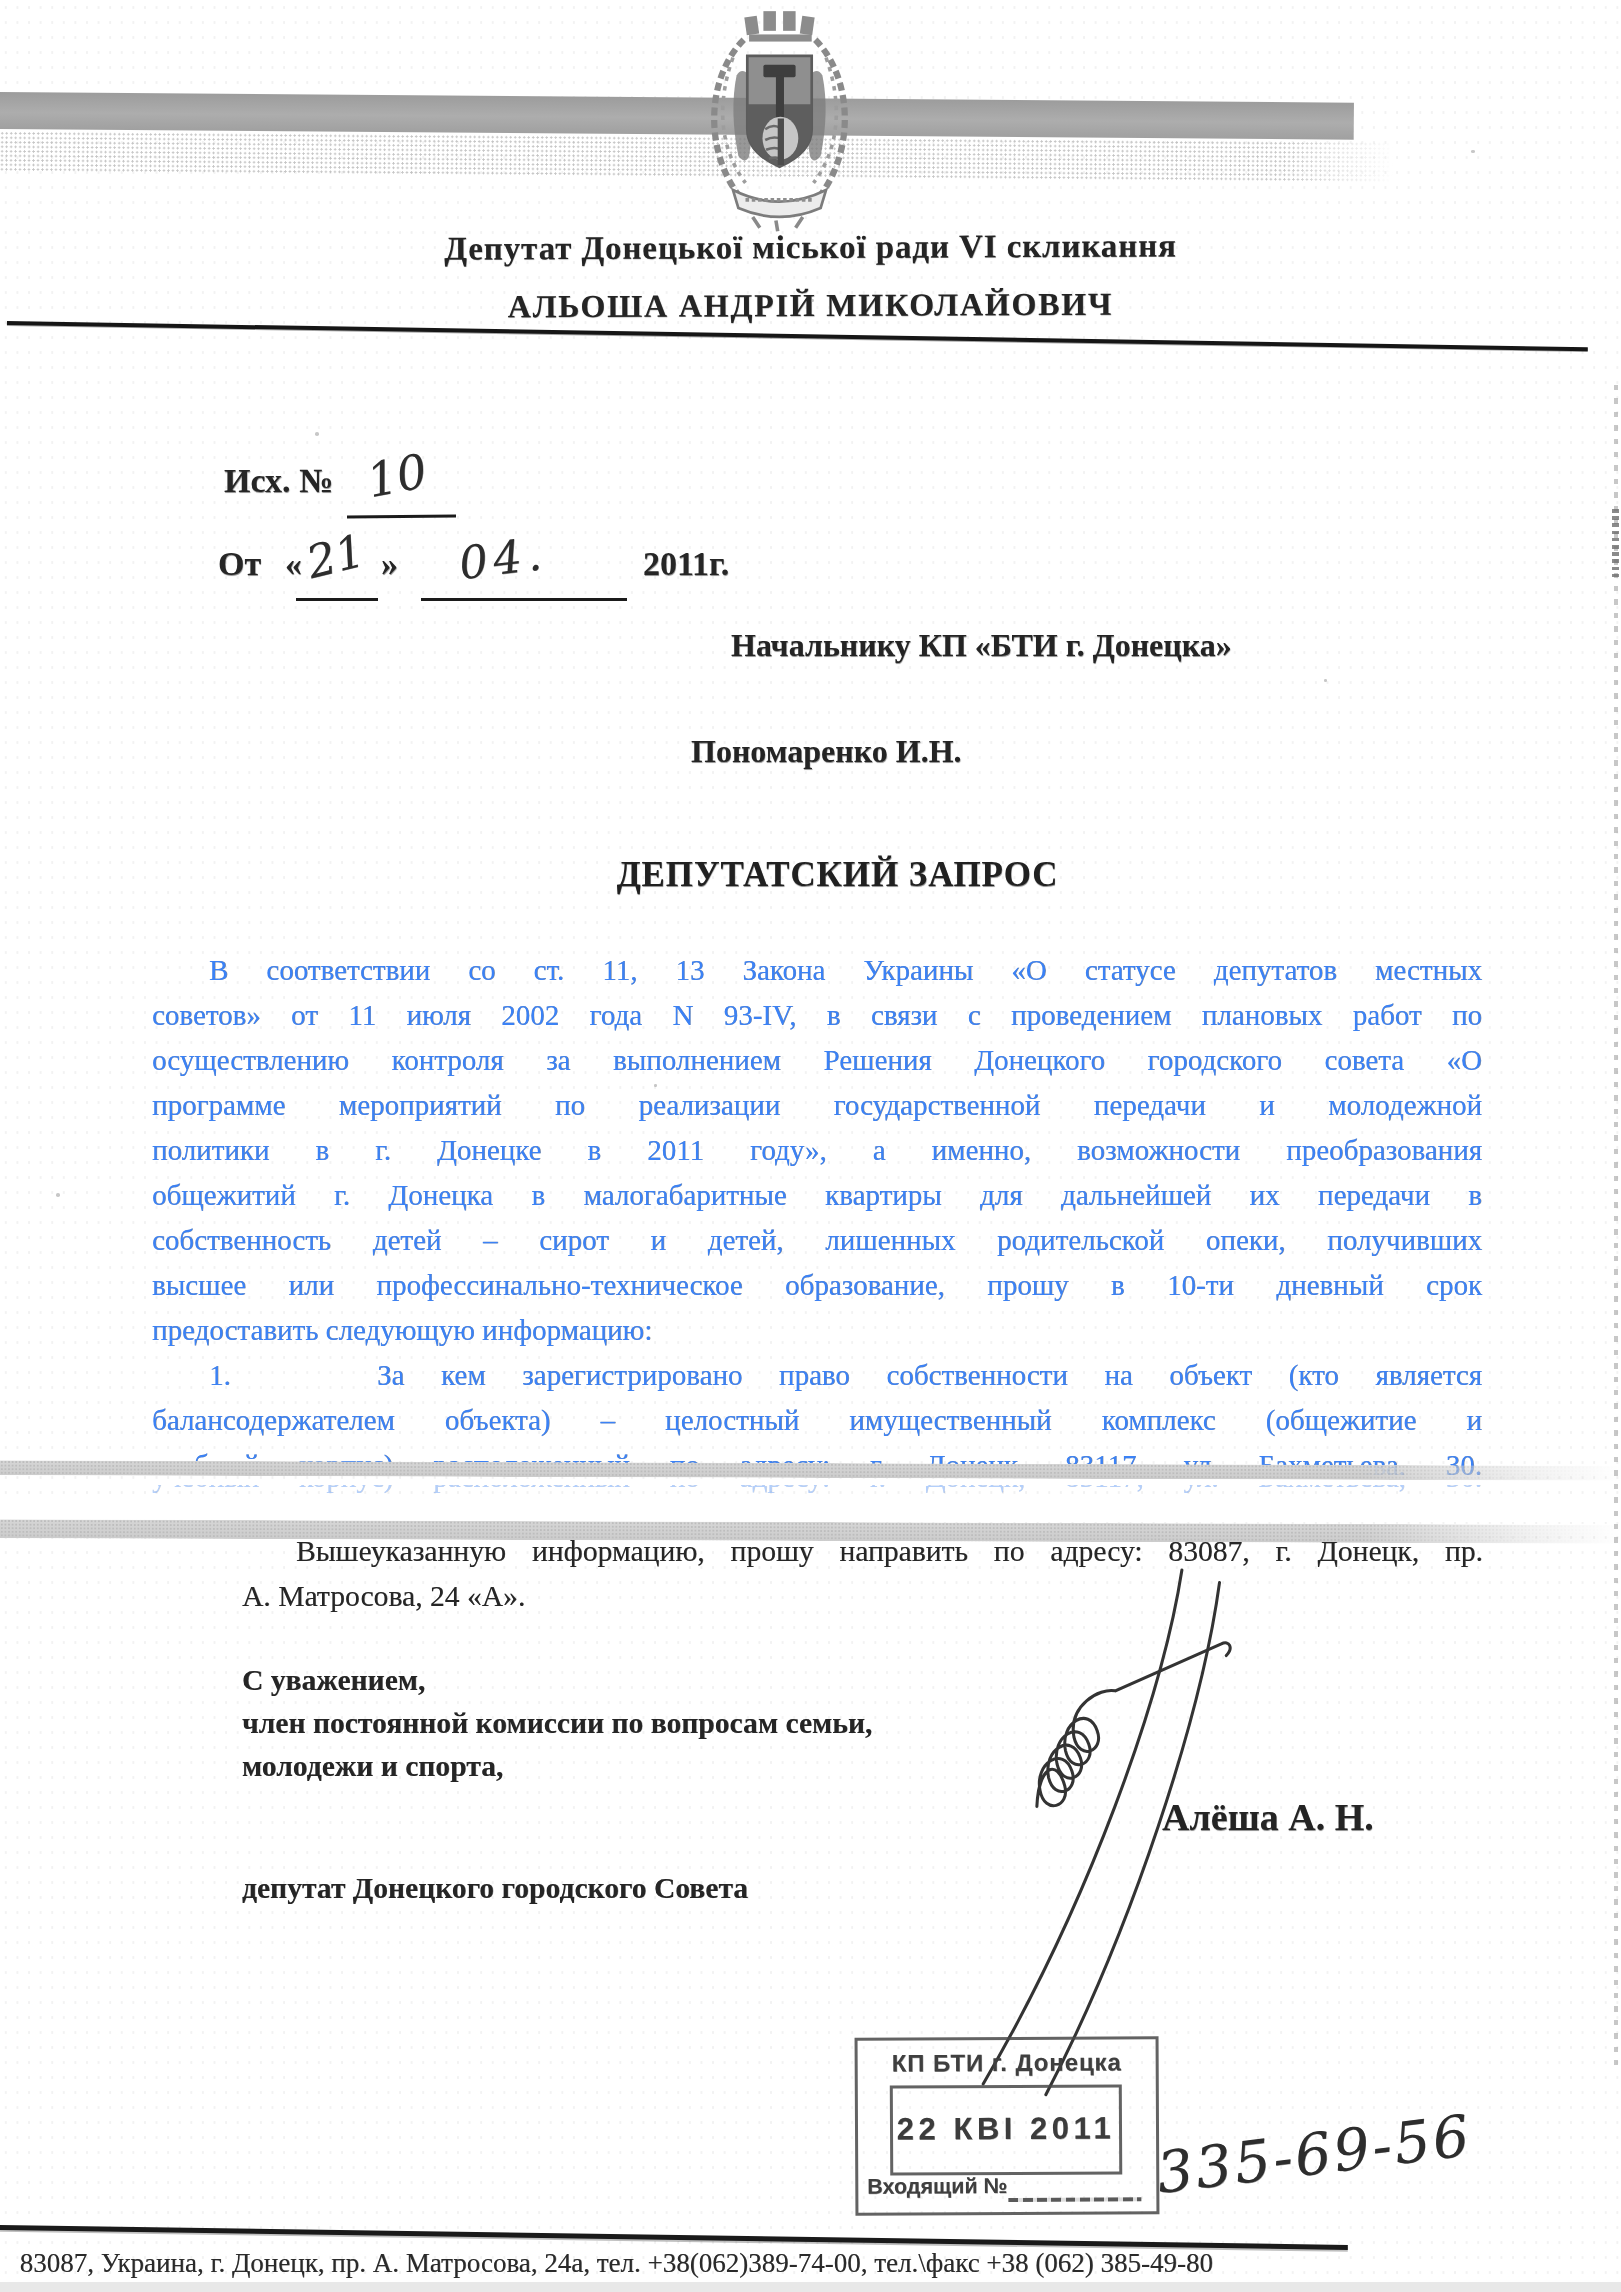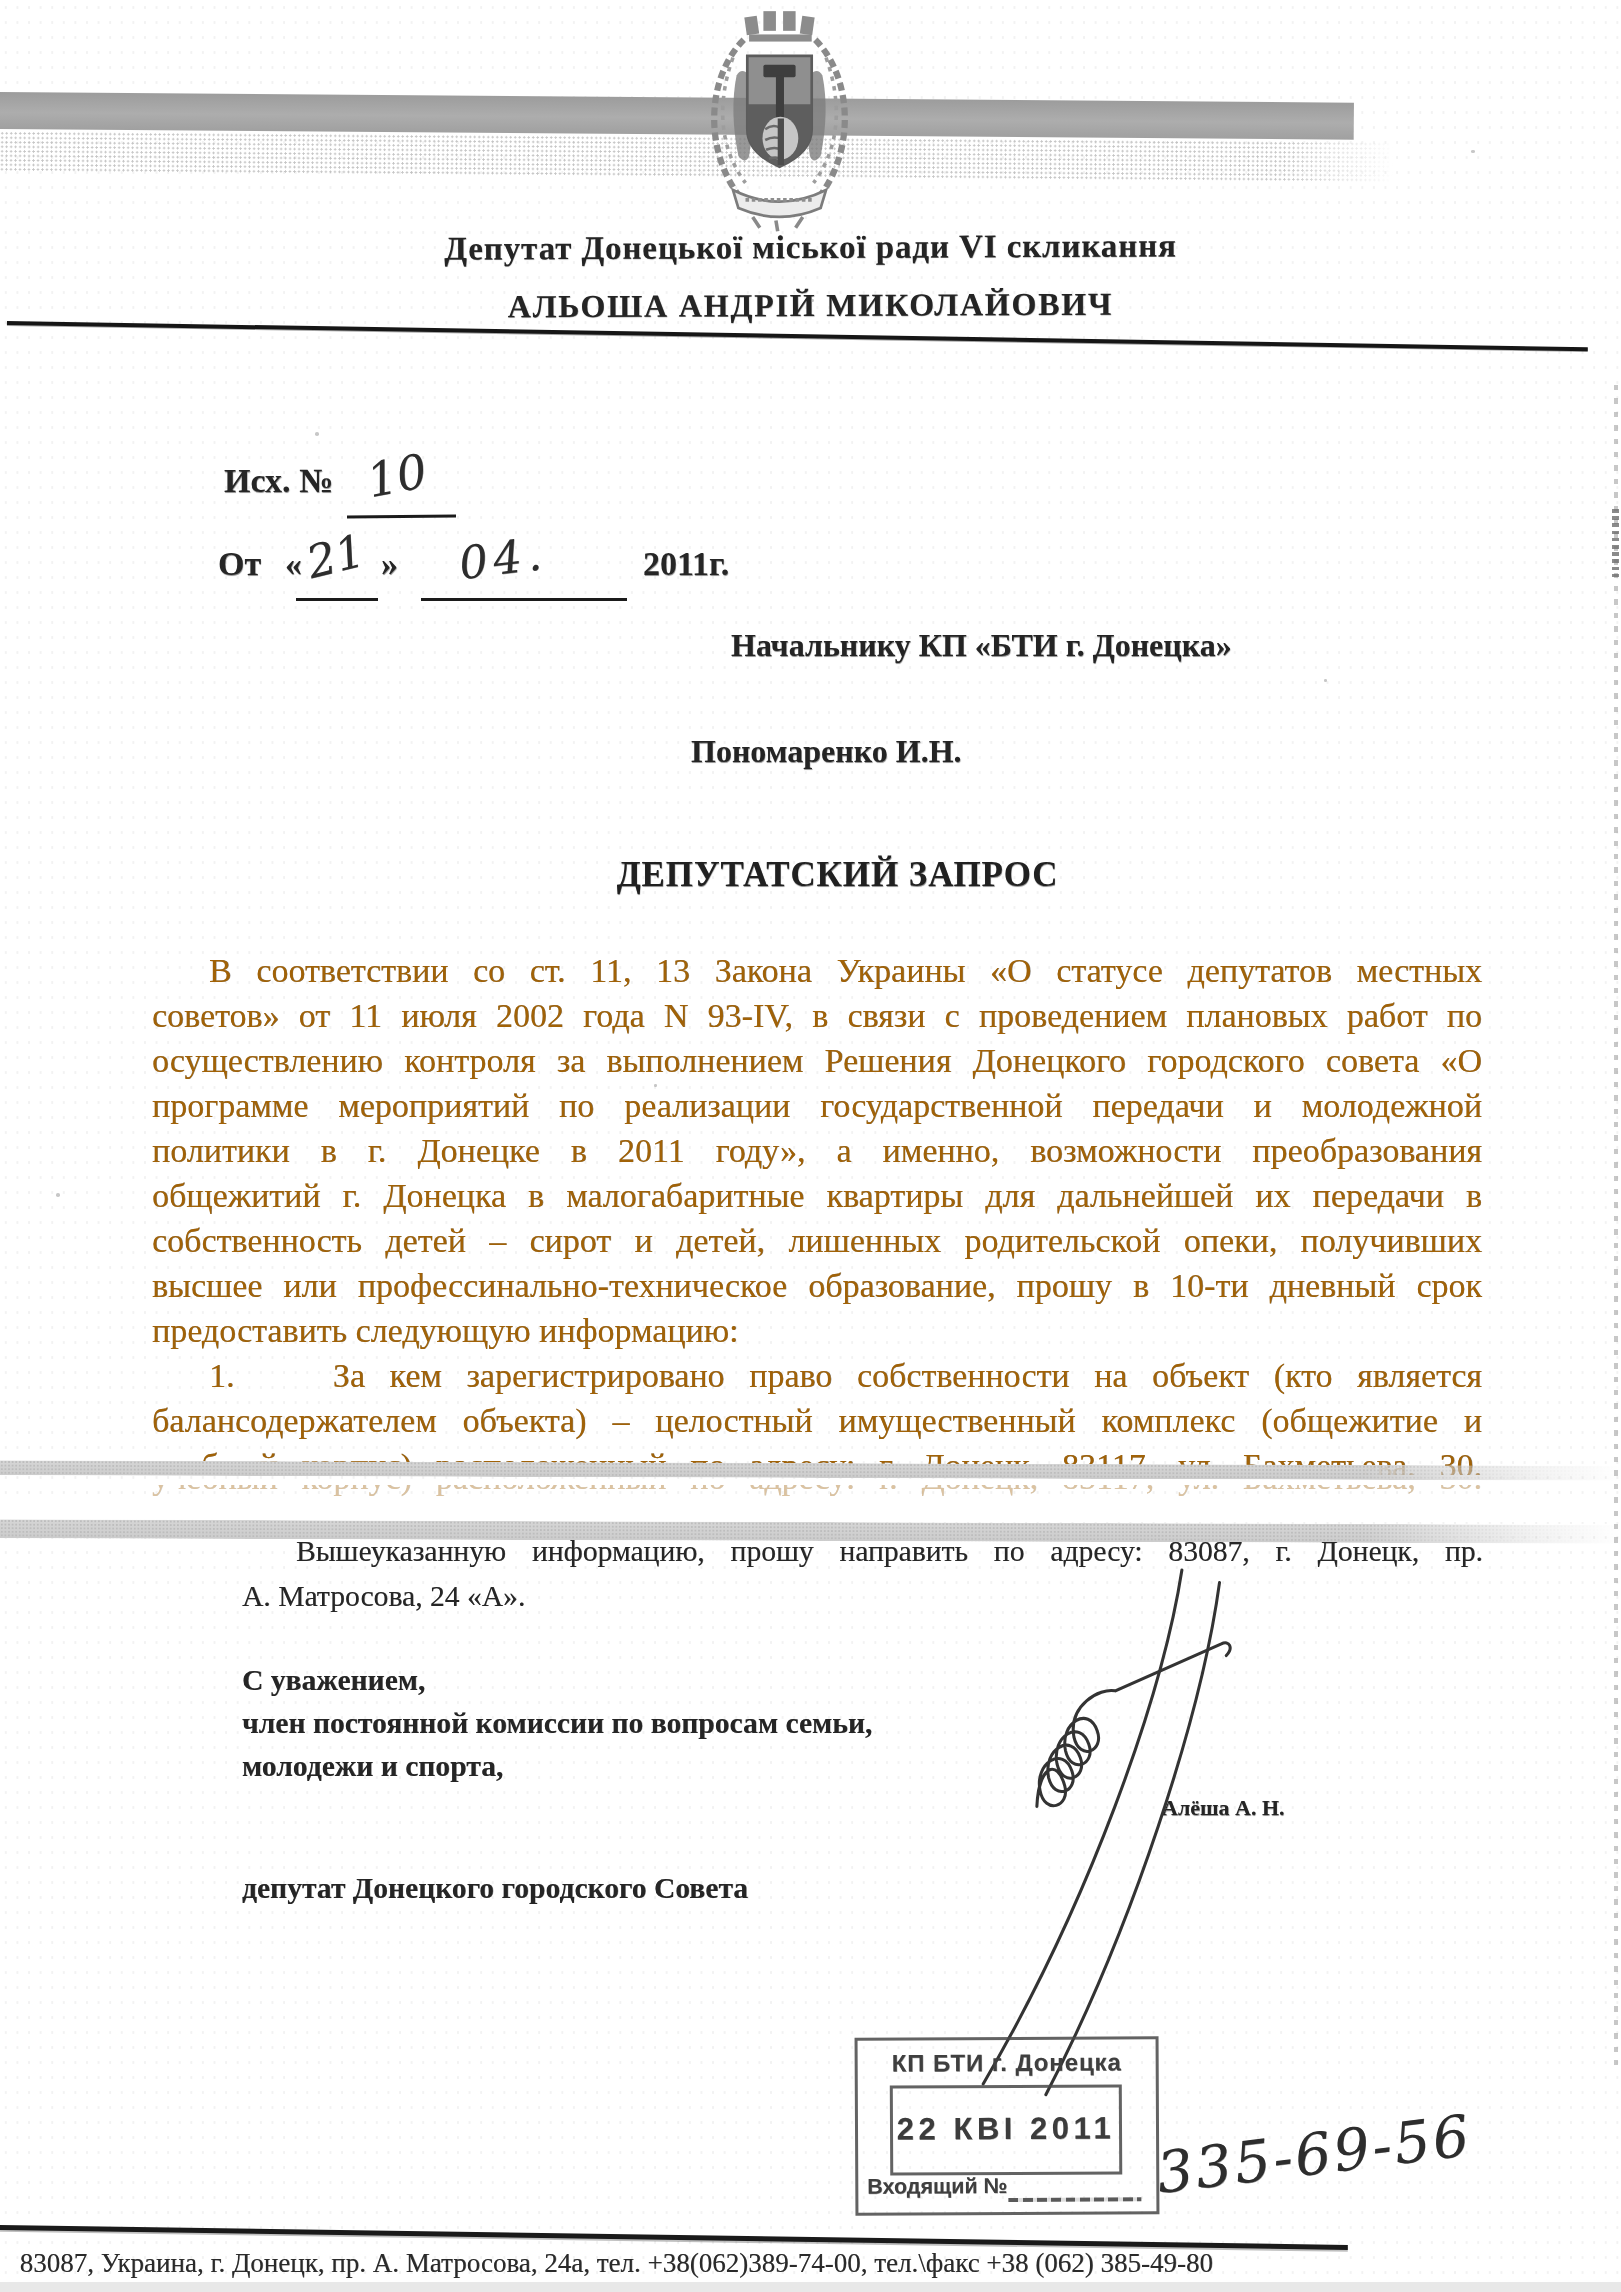--- a/index.html
+++ b/index.html
@@ -45,43 +45,43 @@
   .ref{font-size:34px; font-weight:700; color:#262626;}
   .uline{background:#1b1b1b; height:2.7px;}
 
   
   .addr{font-size:32px; font-weight:700; color:#242424;}
   .doc-title{left:475px; top:855px; width:725px; text-align:center;
       font-size:35px; font-weight:700; letter-spacing:0.9px; color:#202020;}
 
   
   .bodywrap{left:152px; top:948px; width:1330px;}
-  .bl{font-size:34px; line-height:45px; height:45px; white-space:nowrap;
-      color:#a16207; text-shadow:0.4px 0.4px 0.6px rgba(35,35,35,.5);}
+  .bl{font-size:29px; line-height:45px; height:45px; white-space:nowrap;
+      color:#3b82f6; text-shadow:0.4px 0.4px 0.6px rgba(35,35,35,.5);}
   .just{white-space:normal; text-align:justify; text-align-last:justify;}
   .cut{height:32px; overflow:hidden;}
   .echo-clip{left:152px; top:1485px; width:1330px; height:13.4px; overflow:hidden; opacity:.38;}
   .echo-clip .bl{margin-top:-30px;}
 
   .smear{background:
       radial-gradient(#bdbdbd 0.9px, transparent 1.1px),
       linear-gradient(#d6d6d6,#cccccc);
     background-size:3.6px 3.6px, 100% 100%;
     -webkit-mask-image:linear-gradient(90deg,#000 84%,rgba(0,0,0,.25) 95%,transparent);
             mask-image:linear-gradient(90deg,#000 84%,rgba(0,0,0,.25) 95%,transparent);
     transform:rotate(0.2deg);}
   .gap-white{background:#fff;}
 
   .p2line{font-size:29.6px; white-space:nowrap; color:#262626;
       text-shadow:0.4px 0.4px 0.6px rgba(35,35,35,.5);}
 
   
   .close-line{font-size:29.6px; font-weight:700; color:#252525; white-space:nowrap;
       text-shadow:0.4px 0.4px 0.5px rgba(35,35,35,.45);}
-  .sig-name{font-size:22px; font-weight:700; color:#242424;}
+  .sig-name{font-size:38px; font-weight:700; color:#242424;}
 
   
   .stamp{left:855px; top:2037px; width:298px; height:172px;
       border:3.6px solid rgba(72,72,72,.85); transform:rotate(-0.3deg);
       font-family:"Liberation Sans", sans-serif; color:#3f3f3f;}
   .stamp-org{left:0; top:9px; width:100%; text-align:center;
       font-size:24px; font-weight:700; letter-spacing:0.9px;
       text-shadow:0.5px 0.5px 0.4px rgba(70,70,70,.5);}
   .stamp-datebox{left:32px; top:45px; width:226px; height:84px;
       border:3.6px solid rgba(72,72,72,.85);}

